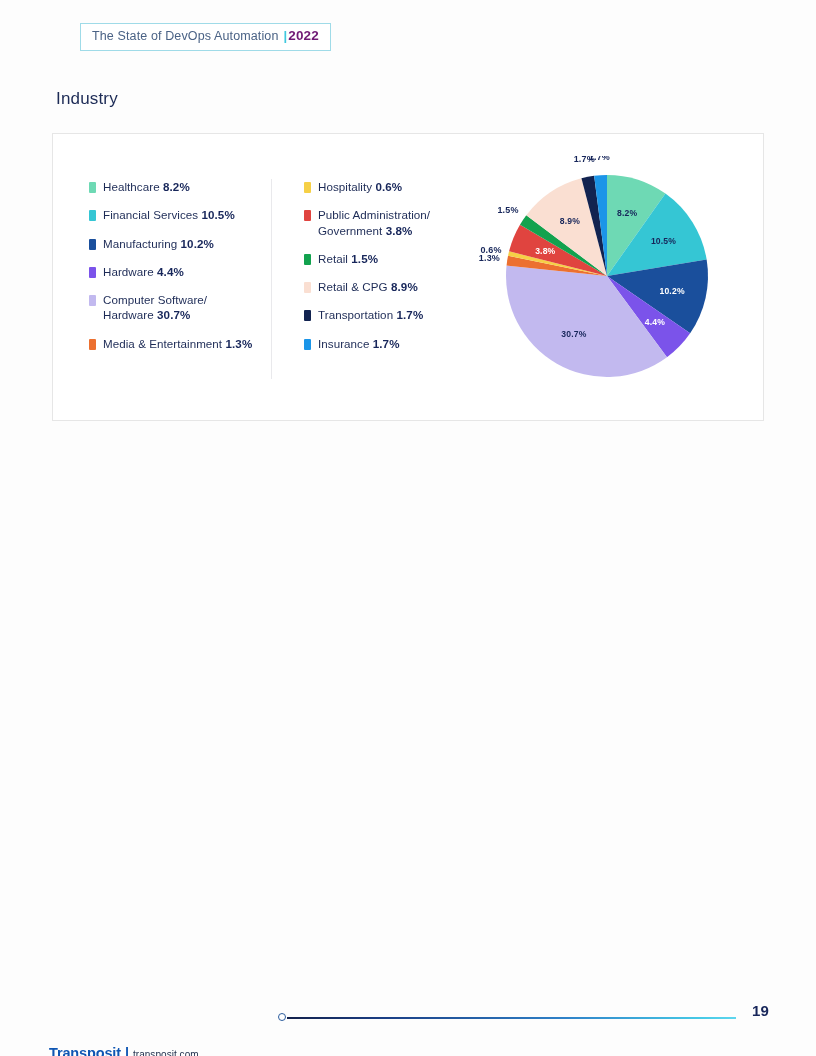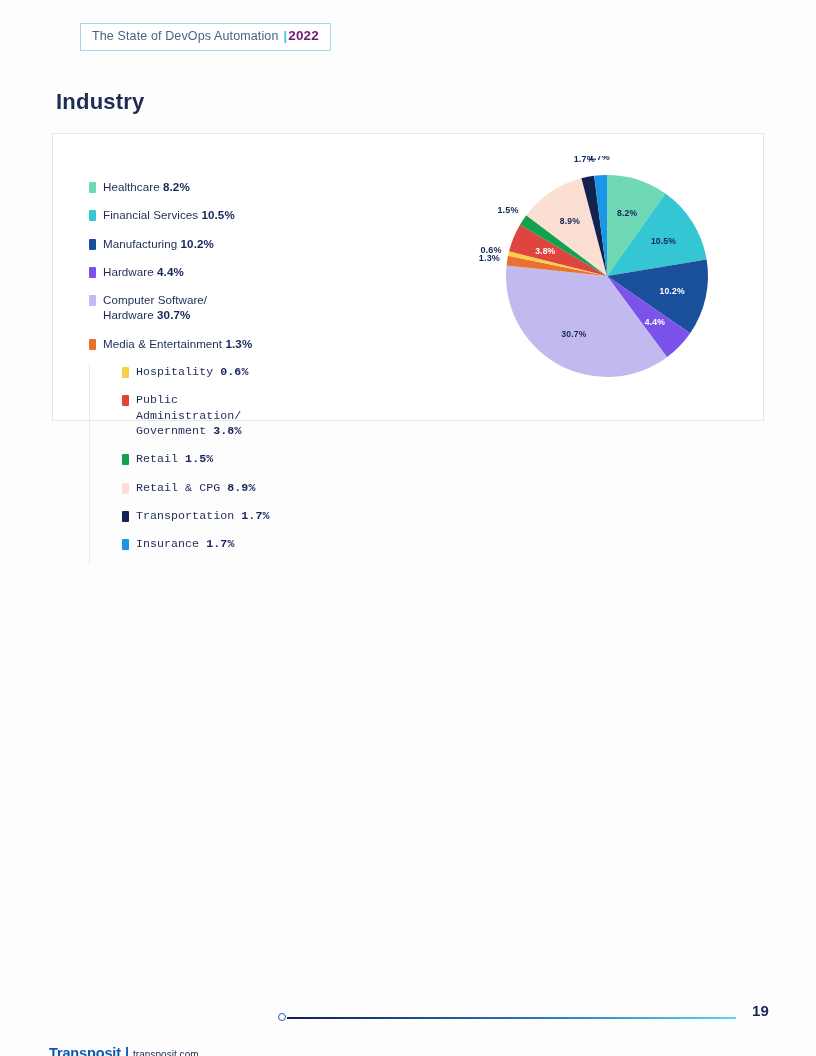--- a/index.html
+++ b/index.html
@@ -50,23 +50,23 @@
     font-weight: bold;
     font-size: 13.5px;
     letter-spacing: 0.01em;
   }
 
   
   .page-title {
     position: absolute;
     left: 56px;
     top: 89px;
-    font-size: 22px;
+    font-size: 17px;
     color: #1d2b56;
-    font-weight: bold;
+    font-weight: normal;
     letter-spacing: 0.01em;
   }
 
   
   .card {
     position: absolute;
     left: 52px;
     top: 133px;
     width: 712px;
     height: 288px;
@@ -75,33 +75,31 @@
     box-sizing: border-box;
   }
 
   
   .legend {
     position: absolute;
     left: 36px;
     top: 45px;
     display: flex;
     gap: 0px;
-    flex-direction: column;
   }
   .legend-col {
     width: 182px;
     padding-right: 14px;
     box-sizing: border-box;
   }
   .legend-col.col-right {
     border-left: 1px solid #e9e9ec;
     padding-left: 32px;
     width: 202px;
     min-height: 200px;
-    font-family: Liberation Mono, monospace;
   }
   .legend-item {
     display: flex;
     align-items: flex-start;
     margin-bottom: 13px;
     line-height: 1.32;
   }
   .legend-swatch {
     width: 7px;
     height: 11px;

